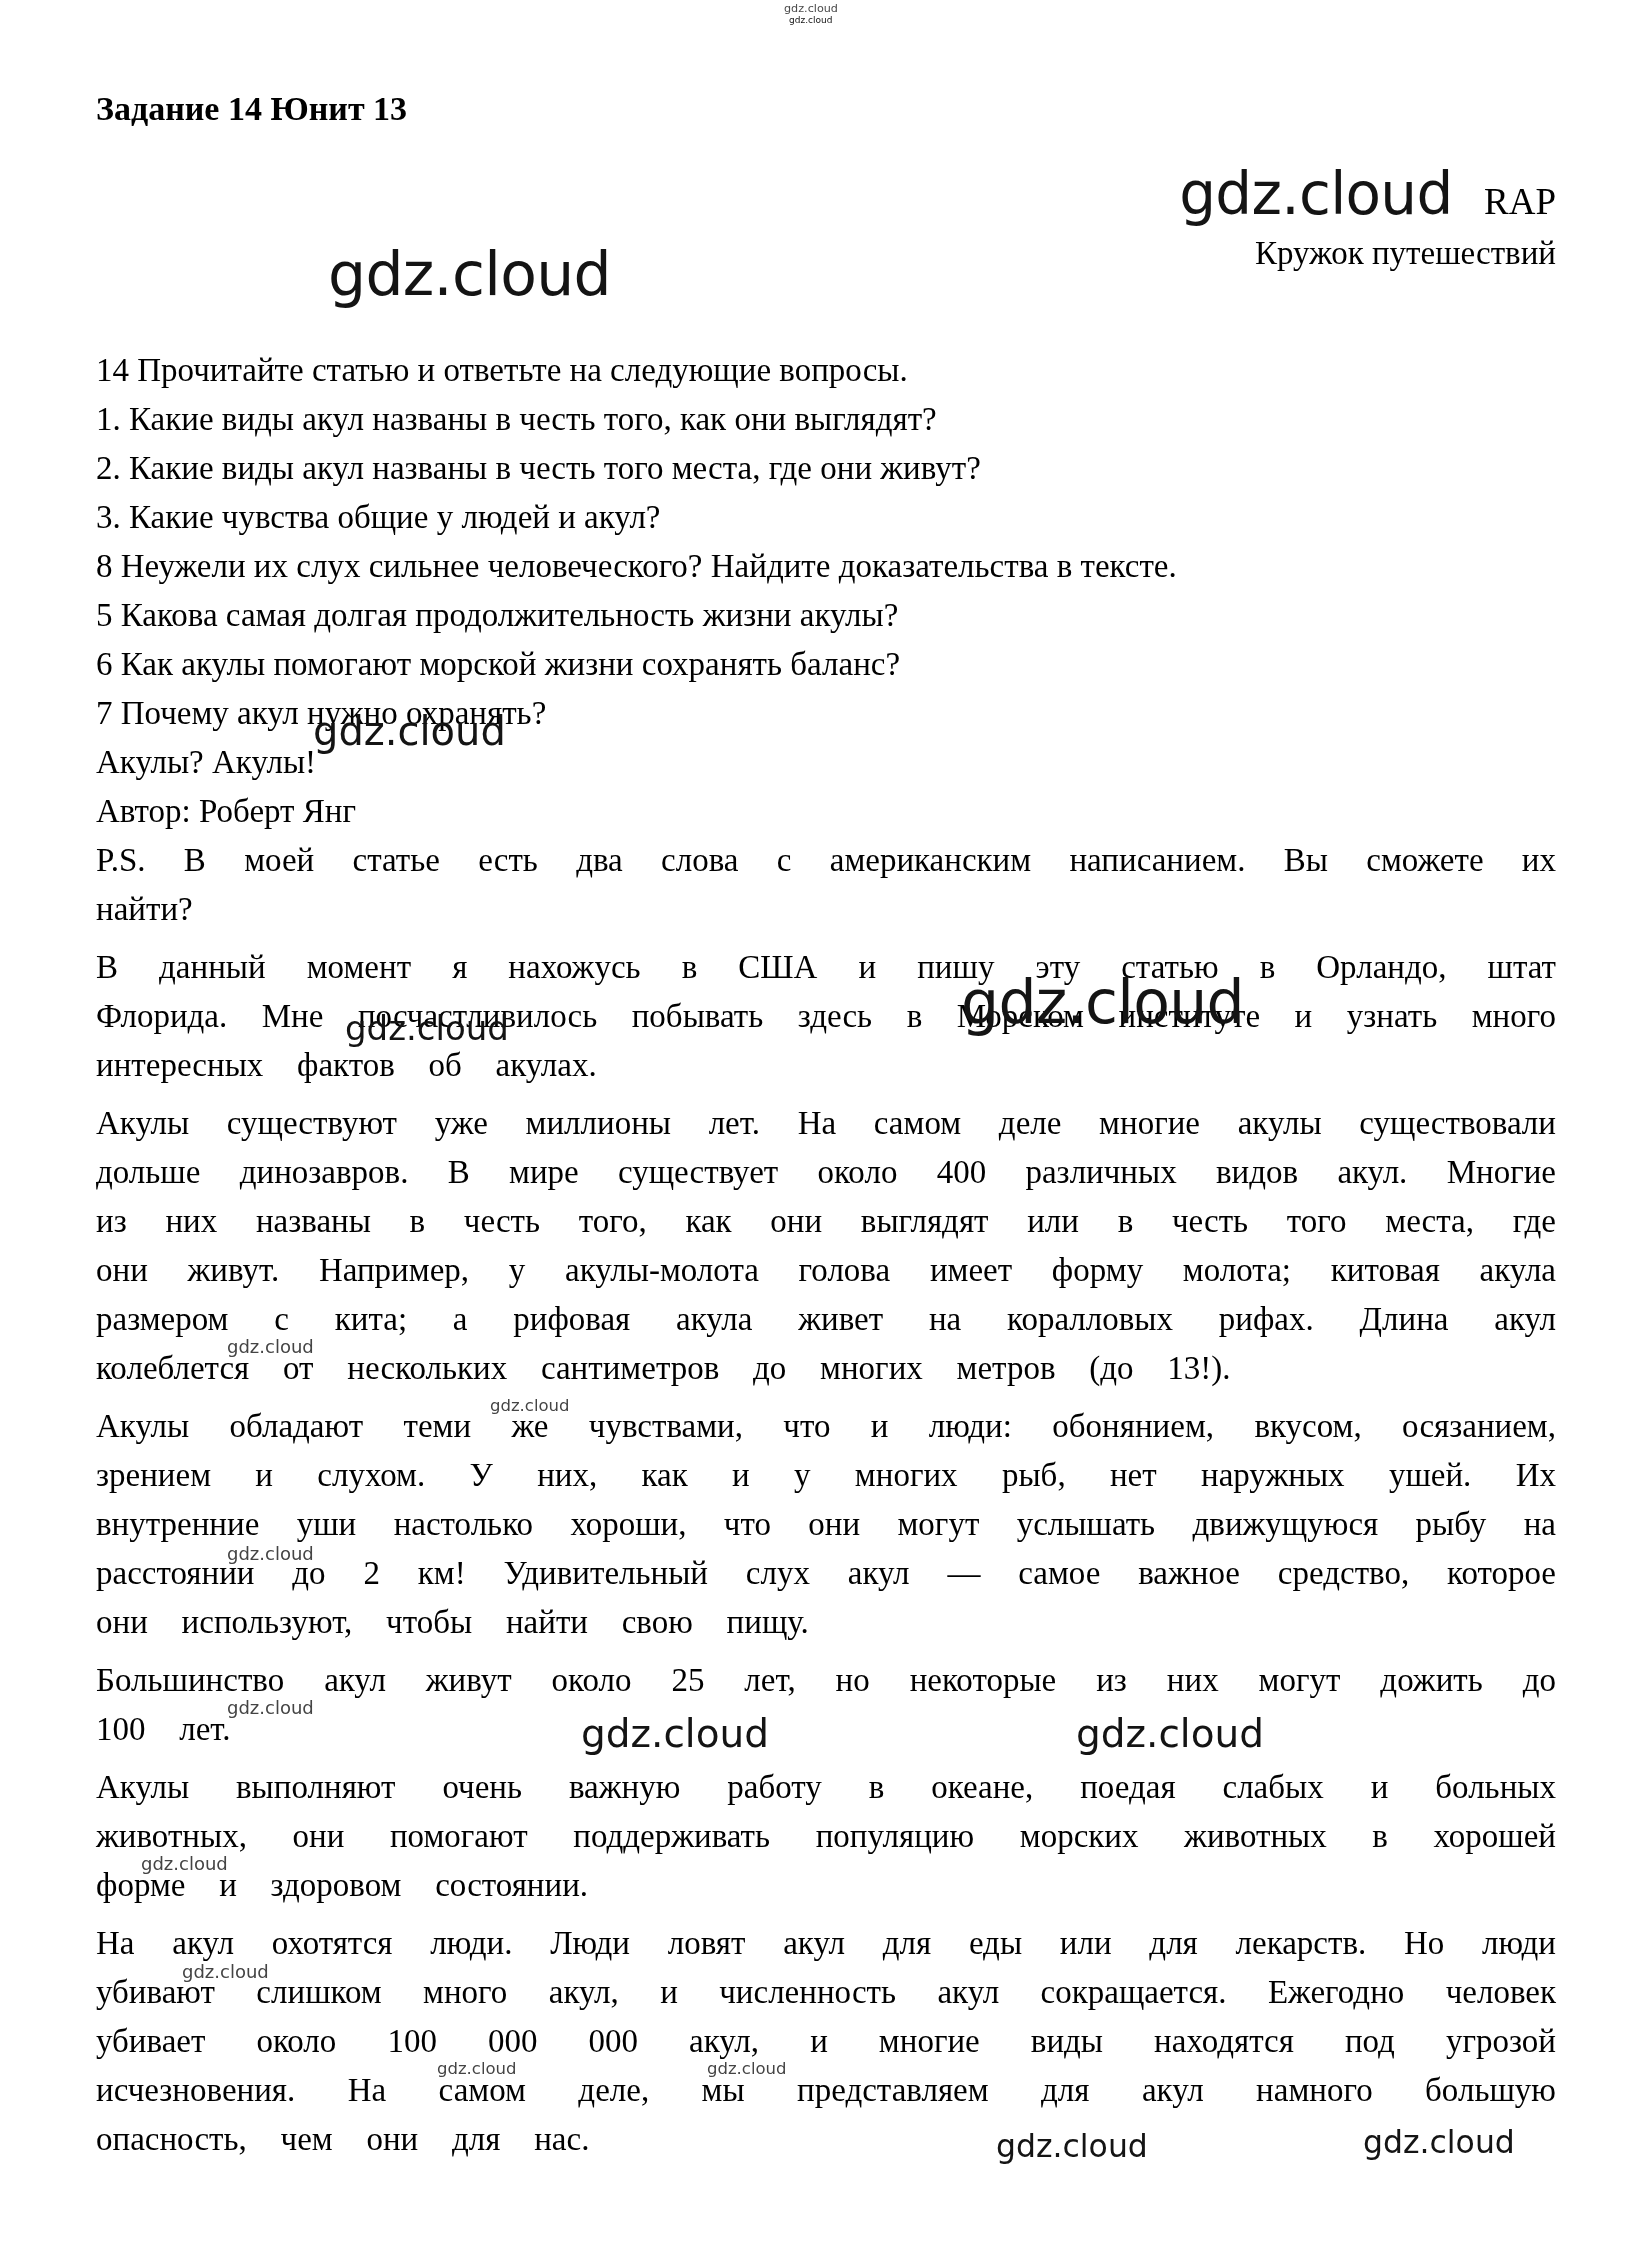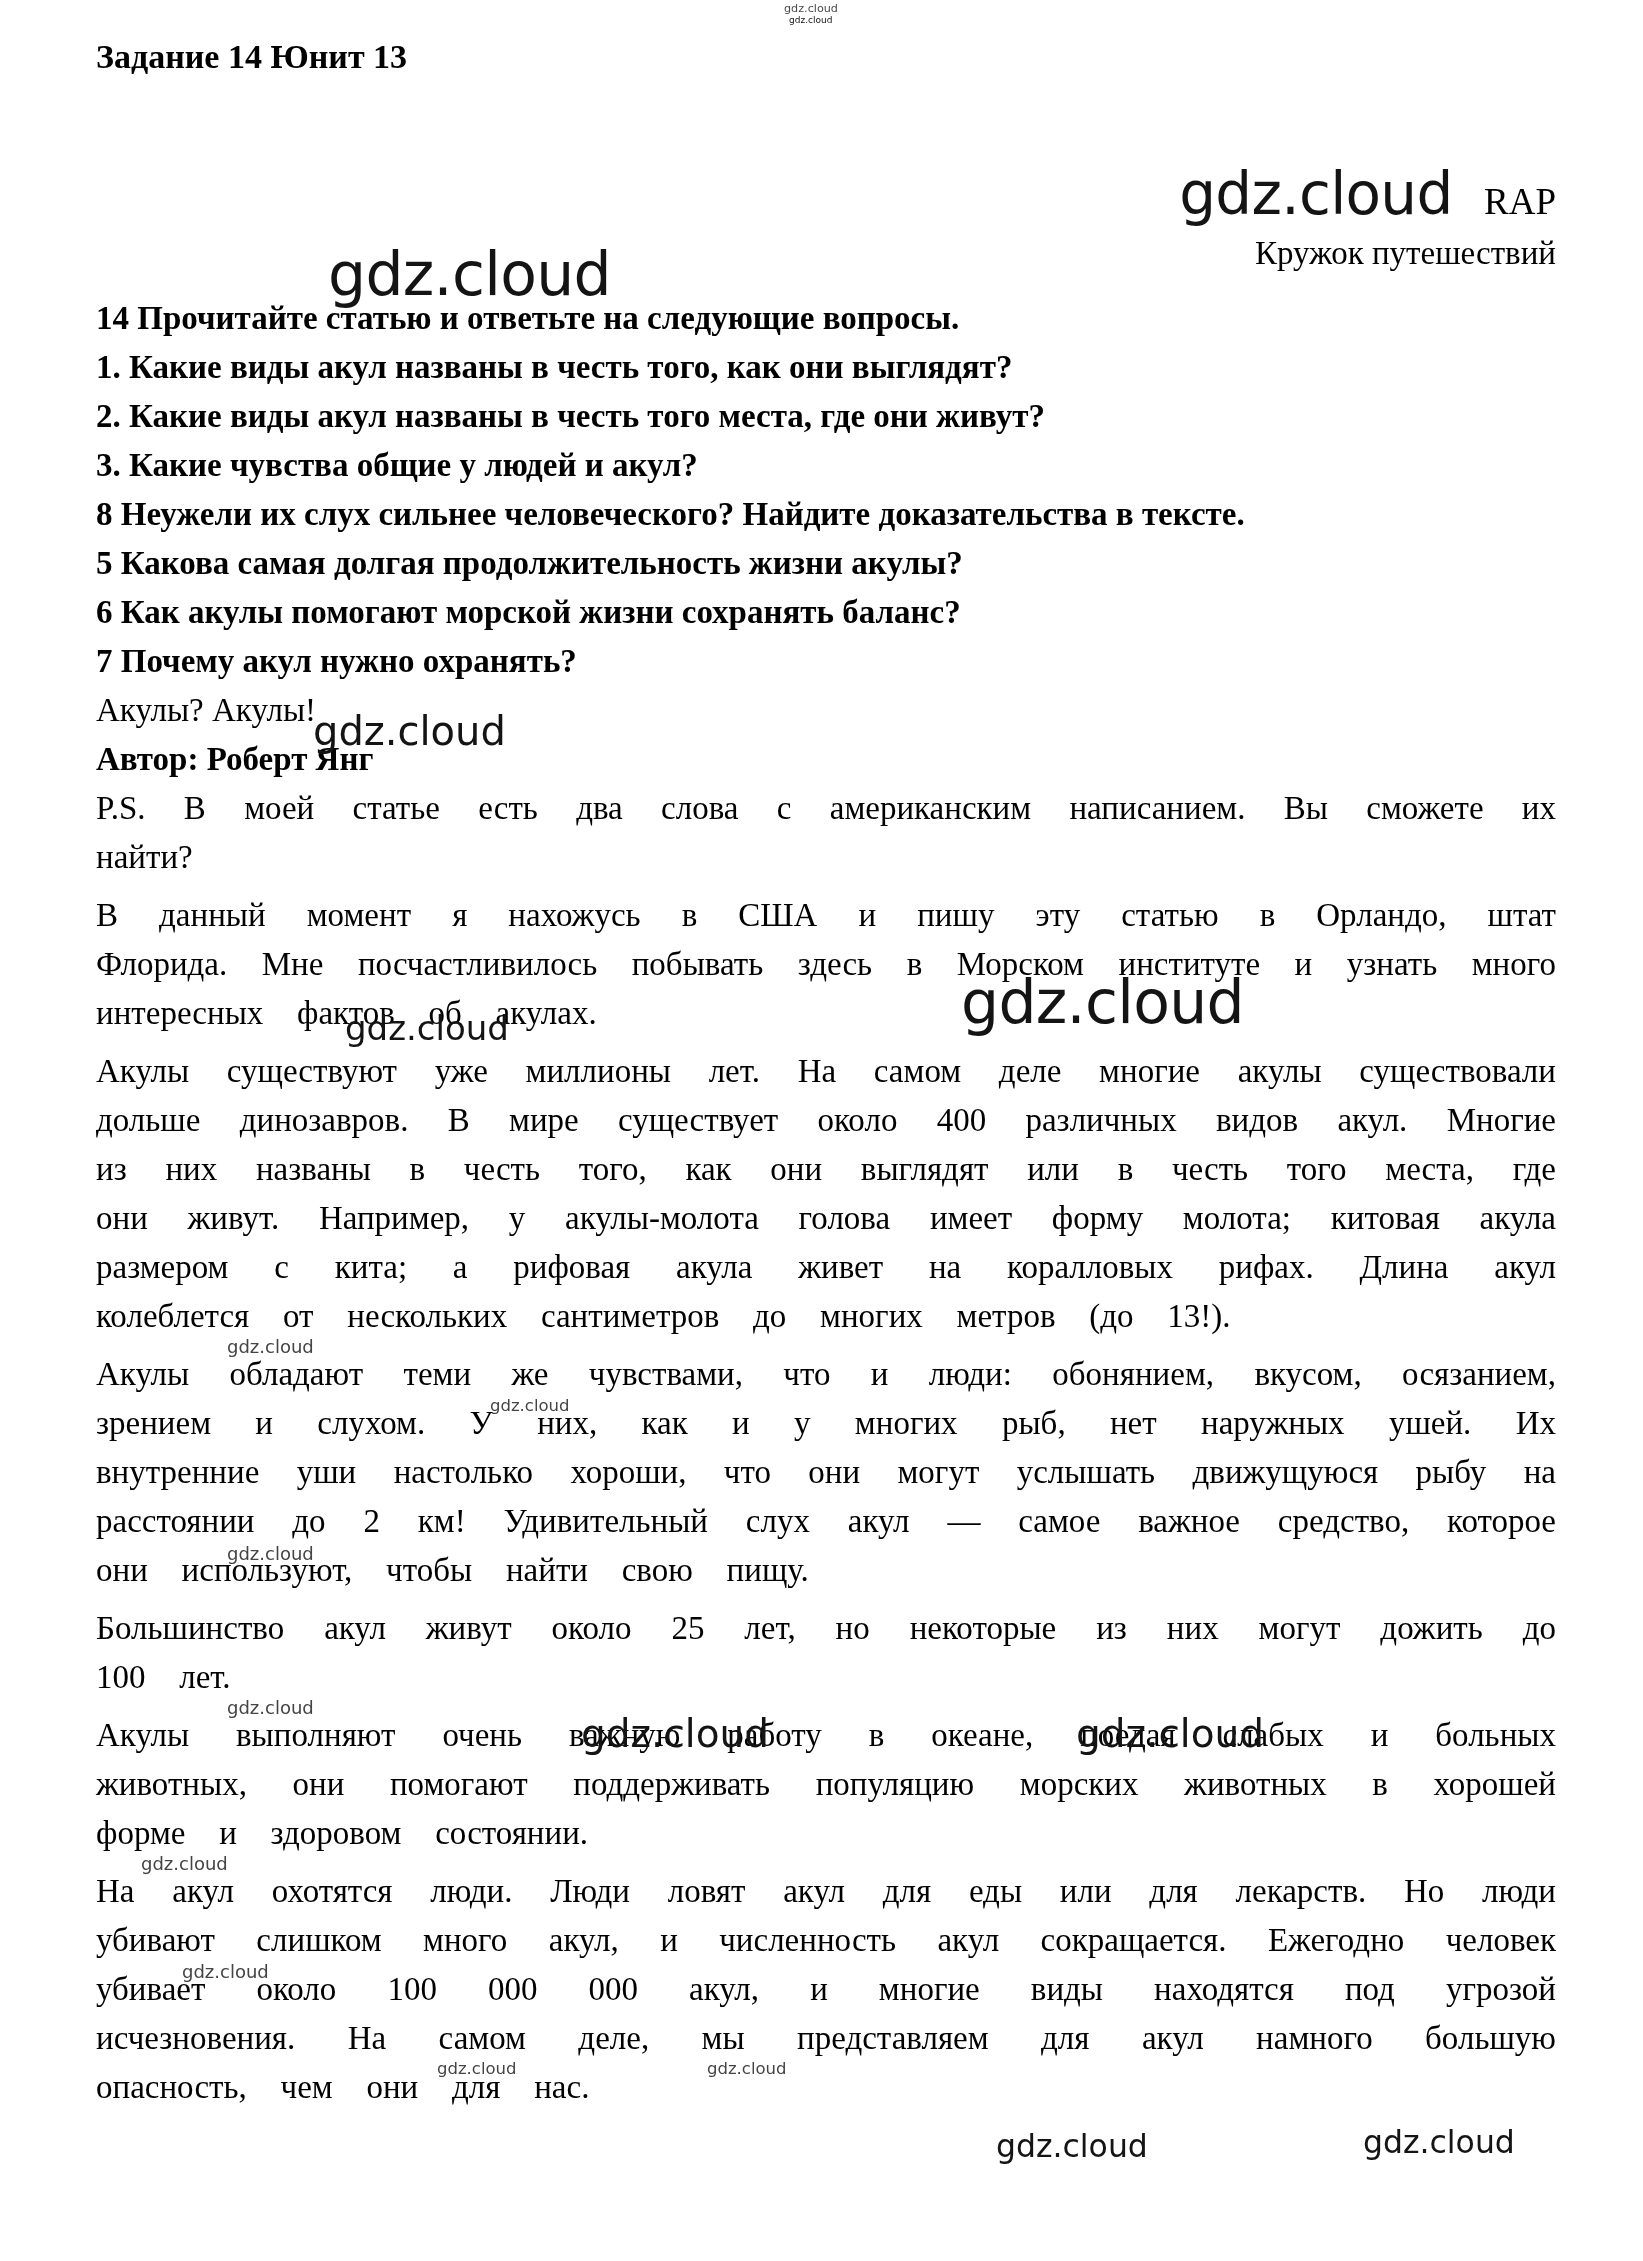--- a/index.html
+++ b/index.html
@@ -6,24 +6,24 @@
   html, body { margin: 0; padding: 0; background: #ffffff; }
   .page {
     position: relative;
     width: 1644px;
     height: 2261px;
     background: #ffffff;
     font-family: "Liberation Serif", "DejaVu Serif", serif;
     color: #000000;
     overflow: hidden;
   }
-  .content { position: relative; padding: 34px 88px 0 96px; z-index: 1; }
+  .content { position: relative; padding: 86px 88px 0 96px; z-index: 1; }
   .heading { font-size: 34px; font-weight: 700; margin: 0; line-height: 46px; }
   .header-spacer { height: 214px; }
-  .line { font-size: 33px; line-height: 49px; white-space: nowrap; font-weight: bold; }
+  .line { font-size: 33px; line-height: 49px; white-space: nowrap; }
   .article-title-row { font-size: 33px; line-height: 49px; }
   .para {
     font-size: 33px;
     line-height: 49px;
     text-align: justify;
     margin: 0 0 9px 0;
     word-spacing: 25.5px;
   }
   .para:last-child { margin-bottom: 4px; }
   .header-right { position: absolute; top: 165px; right: 88px; text-align: right; z-index: 1; }

